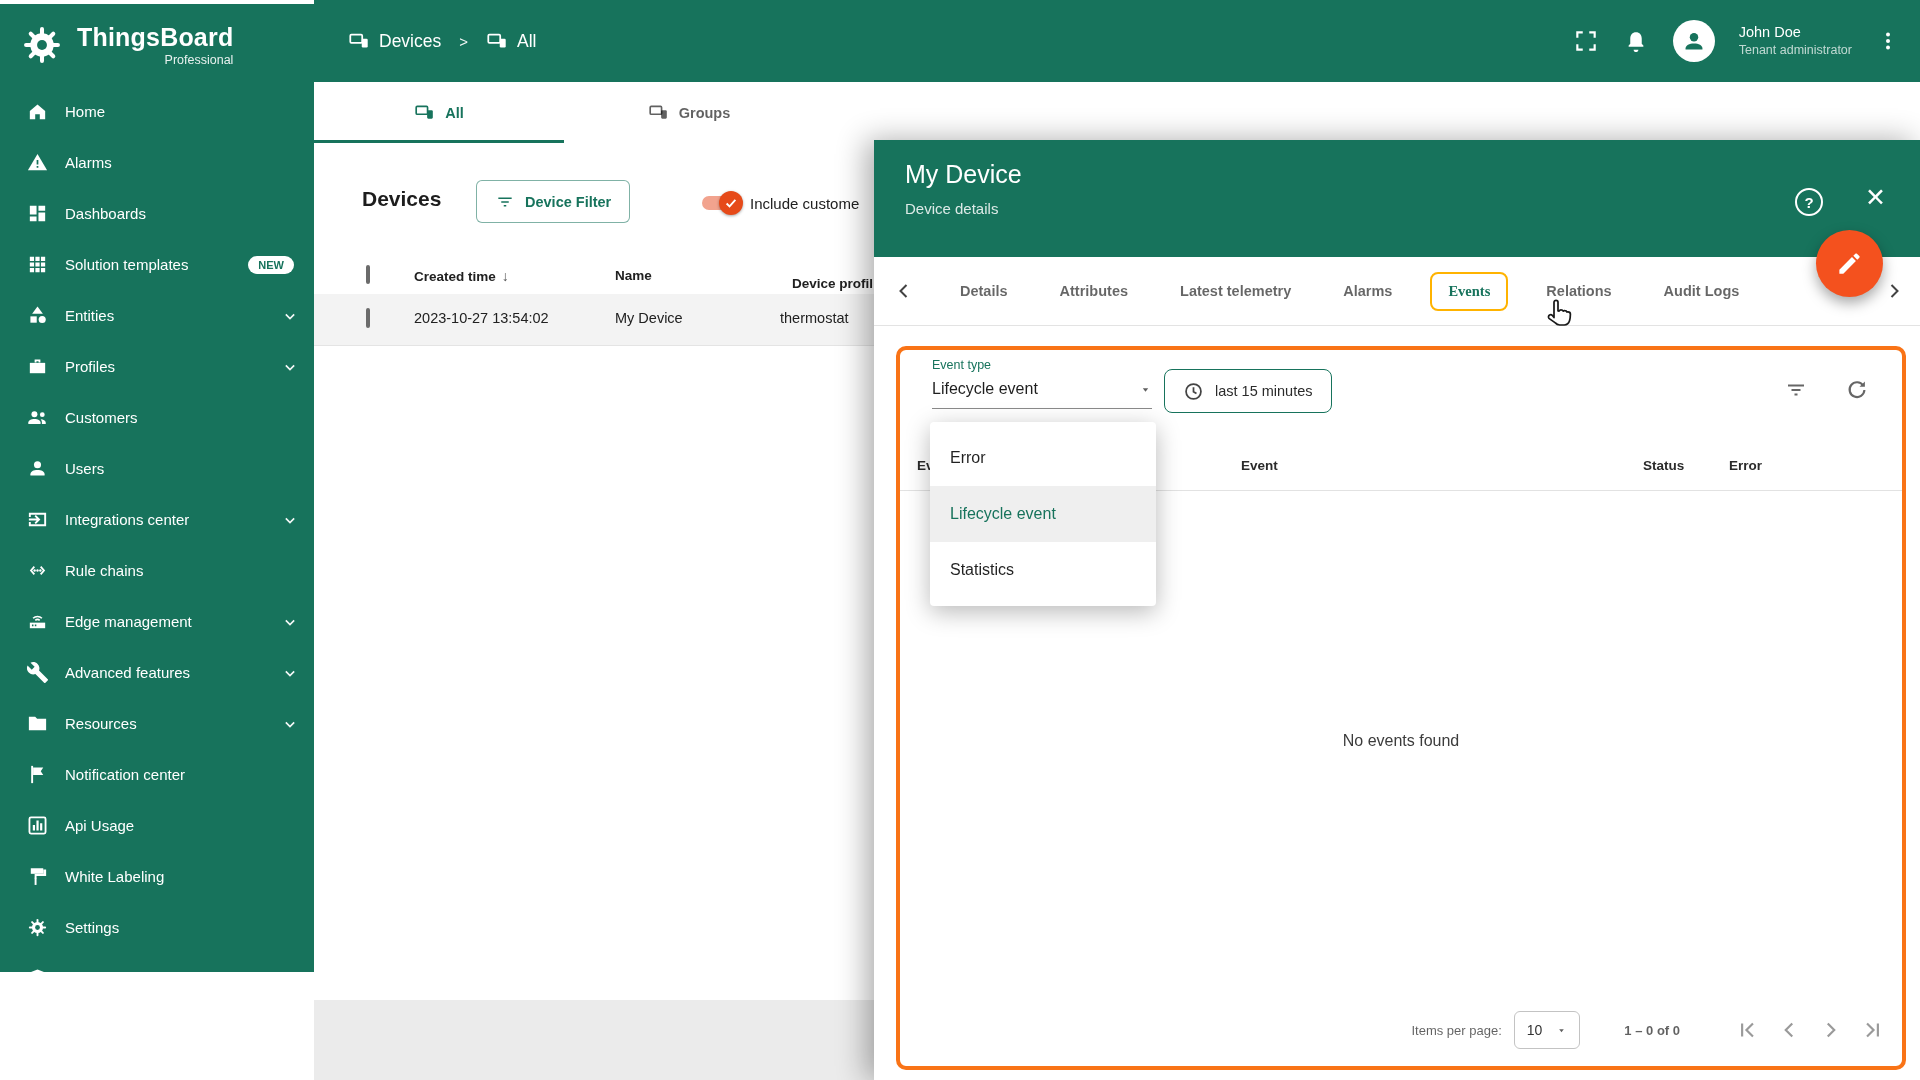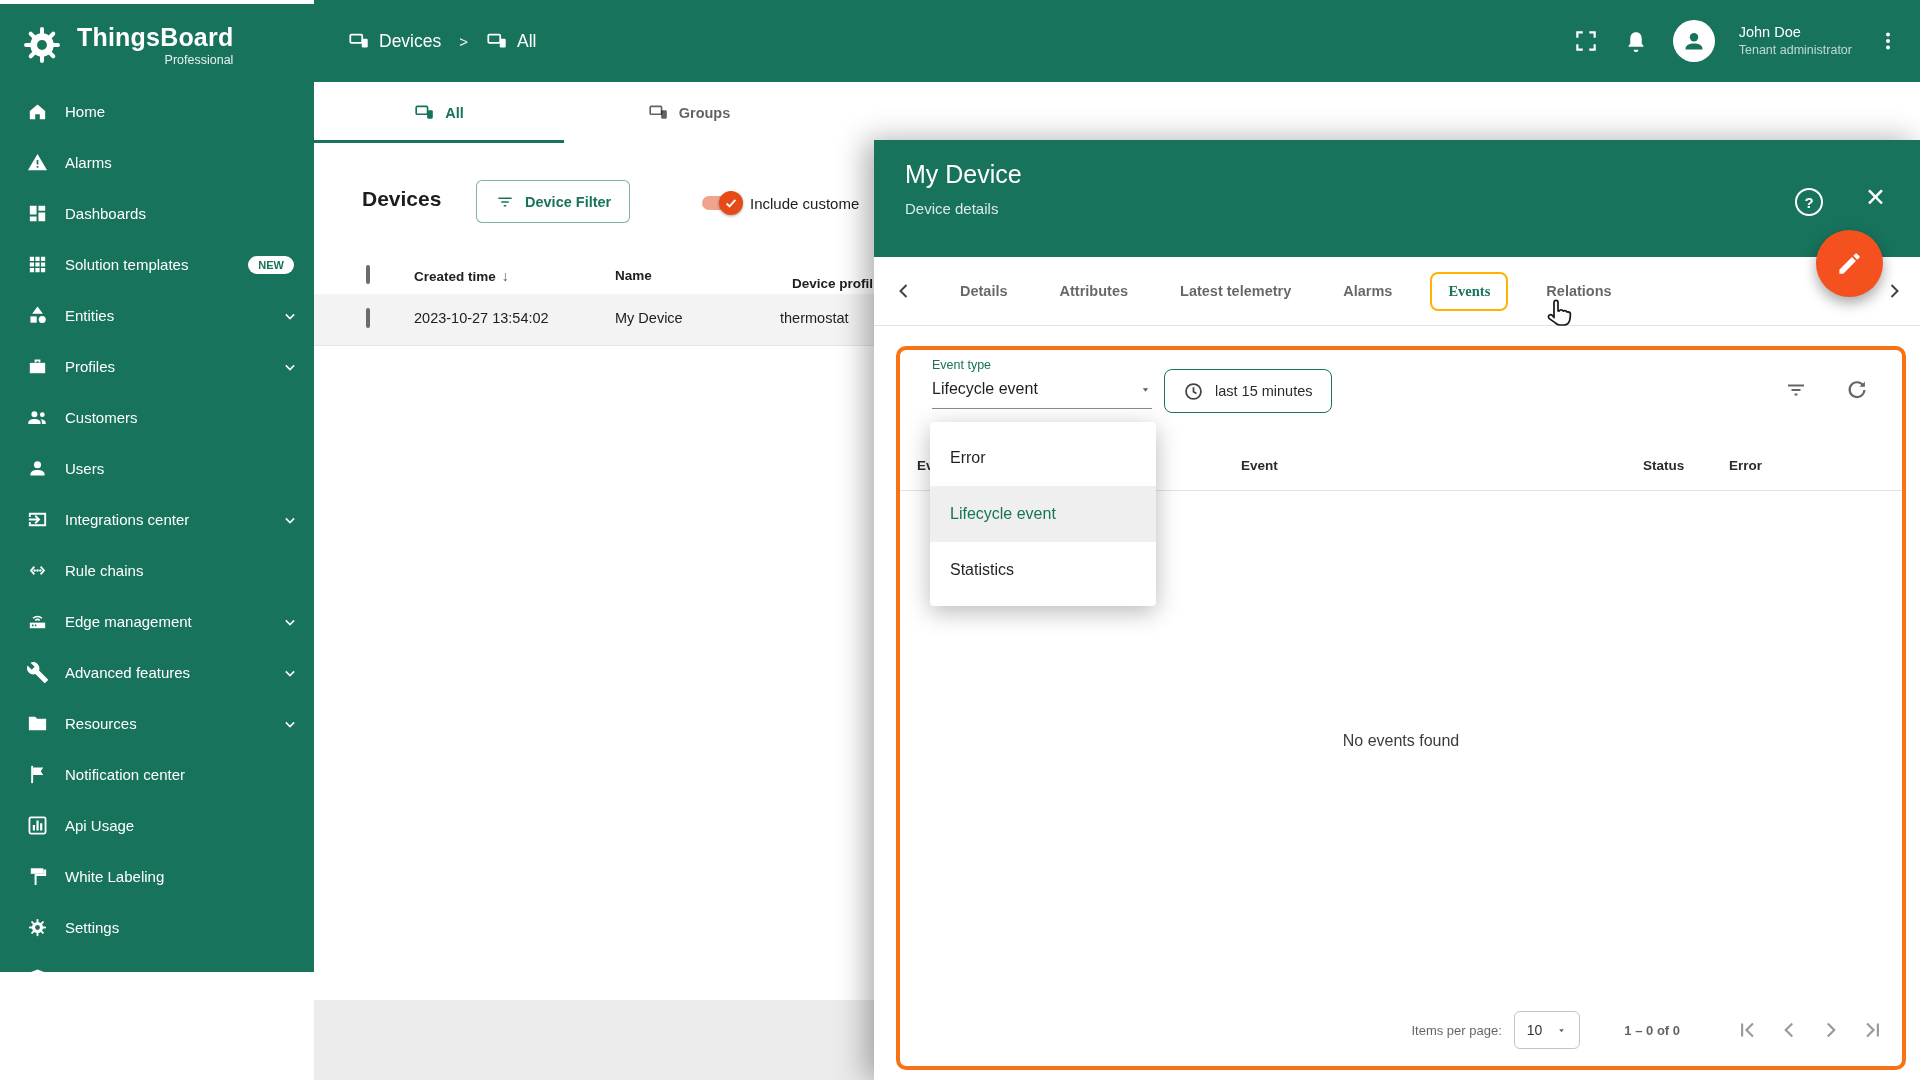--- a/index.html
+++ b/index.html
@@ -485,20 +485,21 @@
           </svg>
         </span>
       <div class="dtab">Details</div>
       <div class="dtab">Attributes</div>
       <div class="dtab">Latest telemetry</div>
       <div class="dtab">Alarms</div>
       <div class="dtab active">
         <span class="hl-box">Events</span>
       </div>
       <div class="dtab">Relations</div>
+      <div class="dtab">Audit Logs</div>
       <span class="tabs-chev right">
           <svg width="24" height="24" viewBox="0 0 24 24">
             <path fill="none" stroke="currentColor" stroke-width="2" d="m9.5 6 6 6-6 6"></path>
           </svg>
         </span>
     </div>
 
     <div class="events-card">
       <div class="etype">
         <div class="etype-label">Event type</div>

